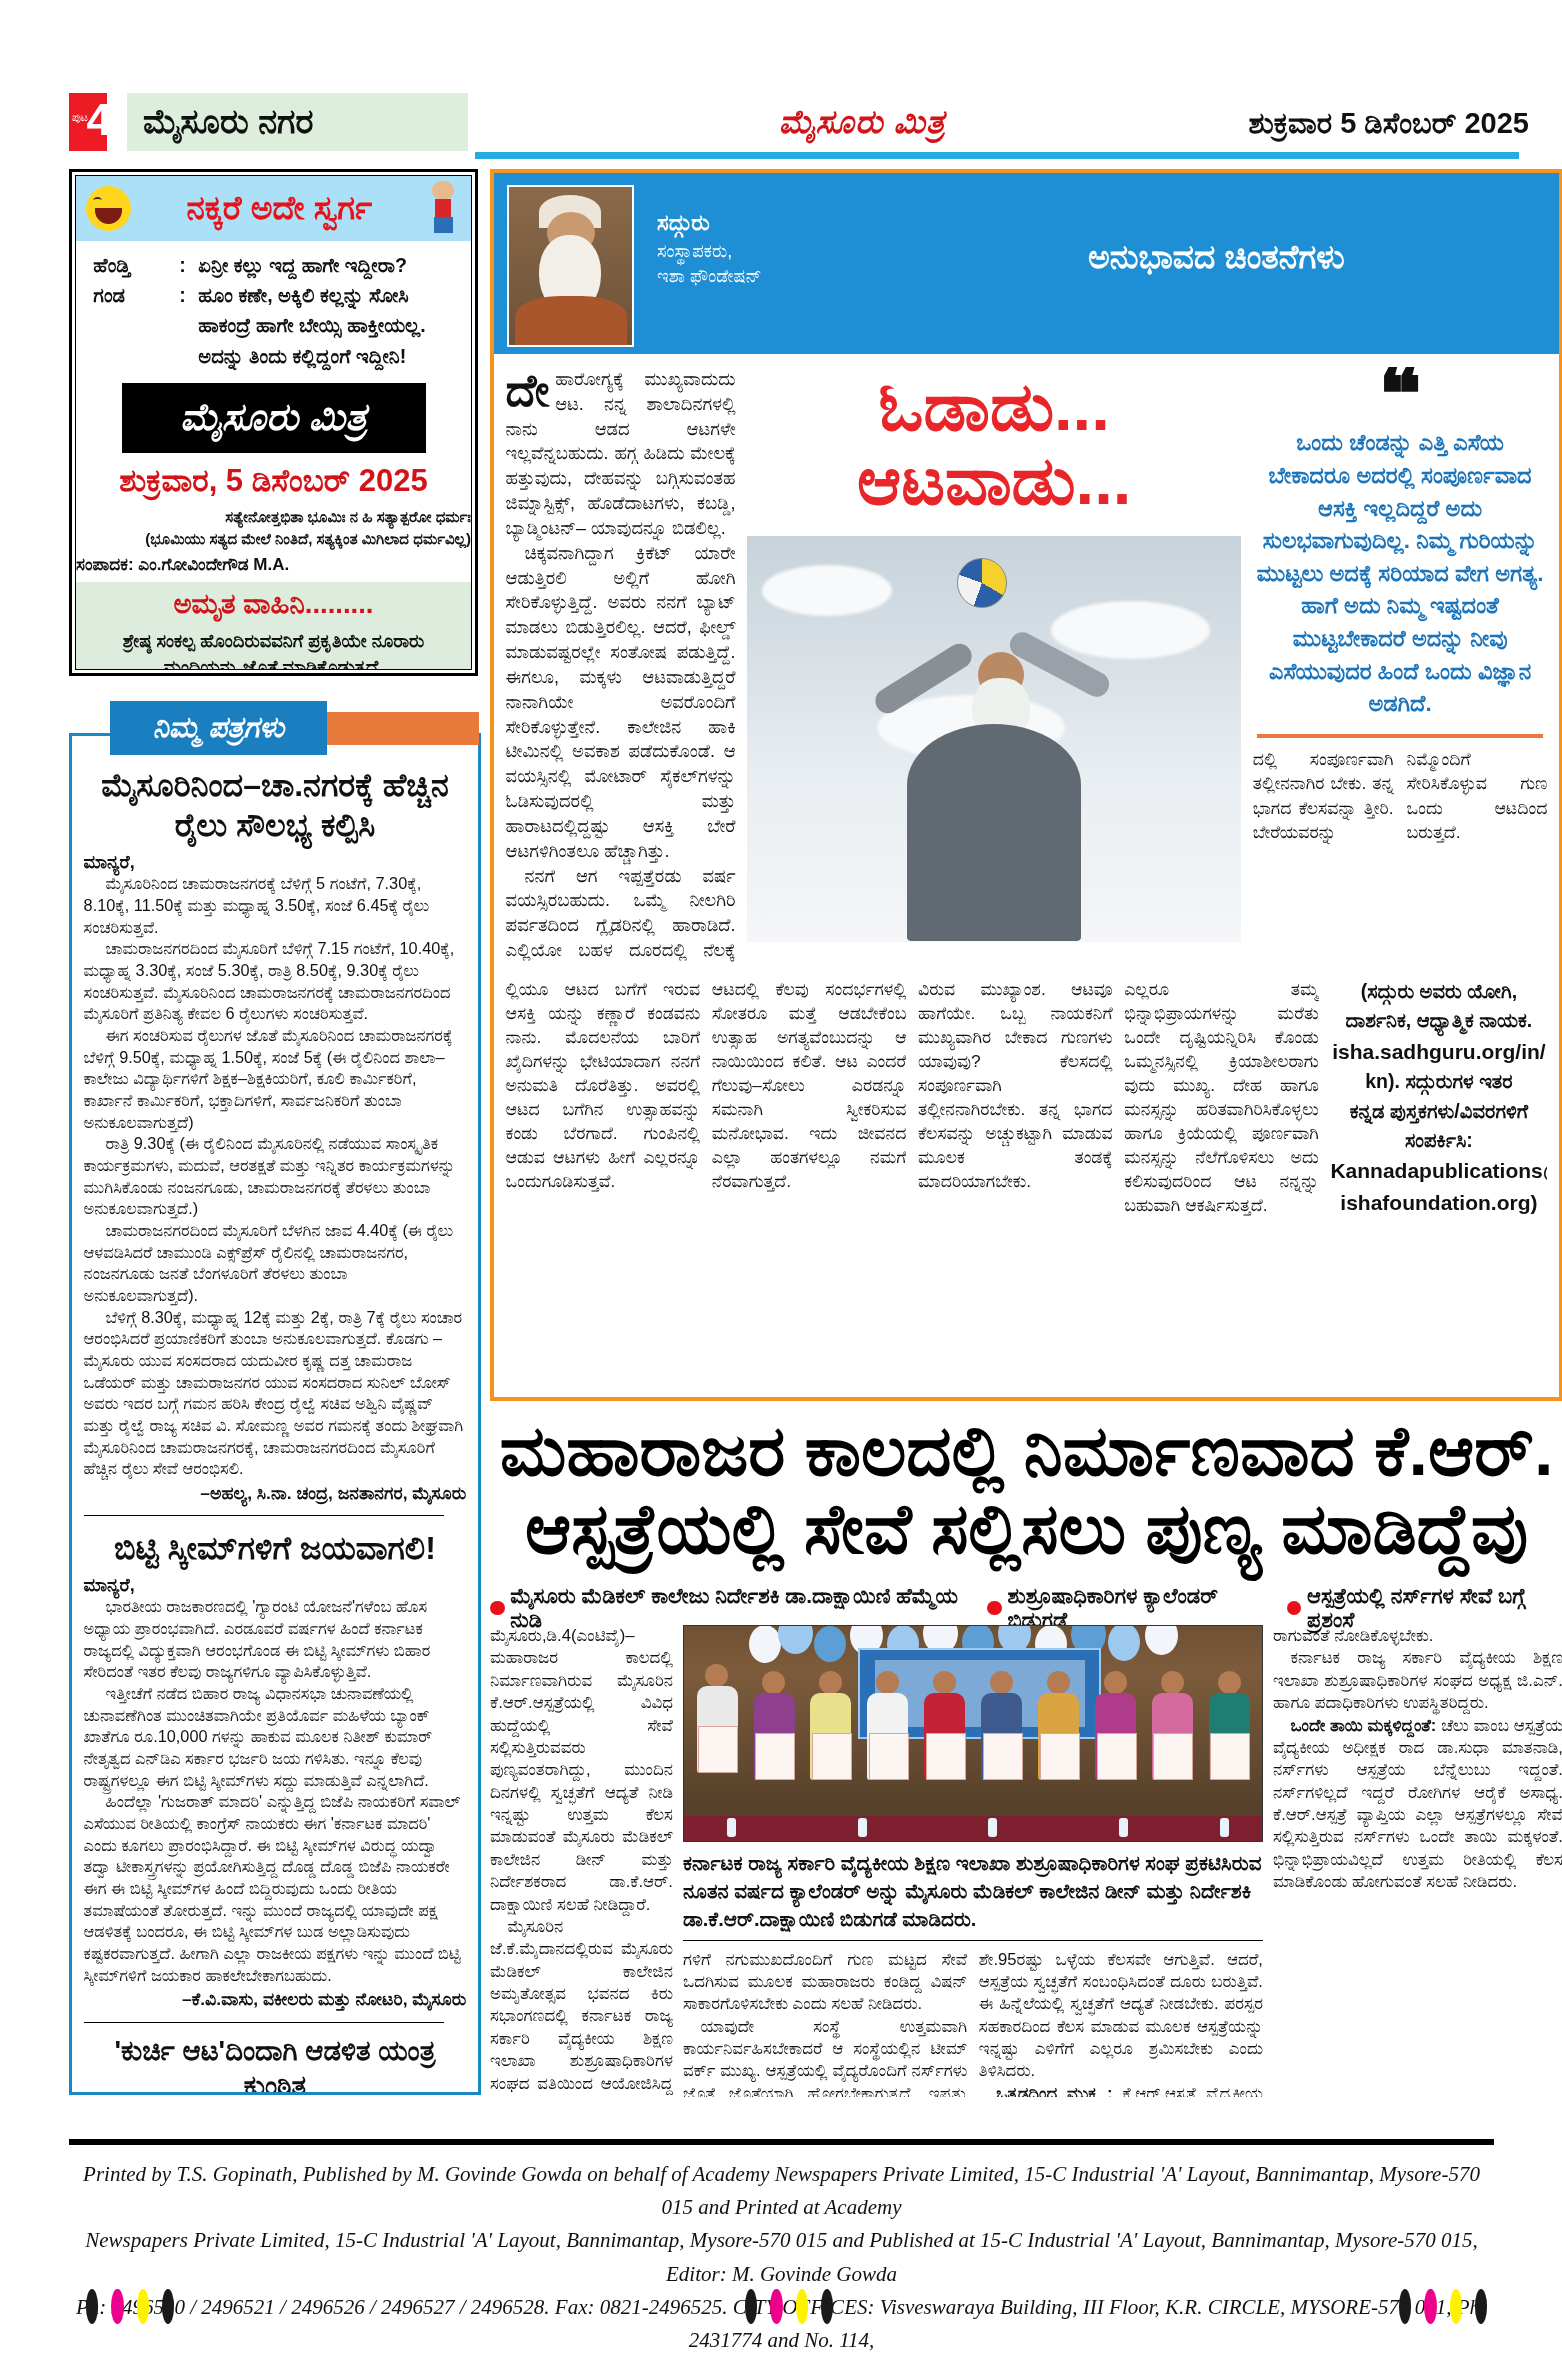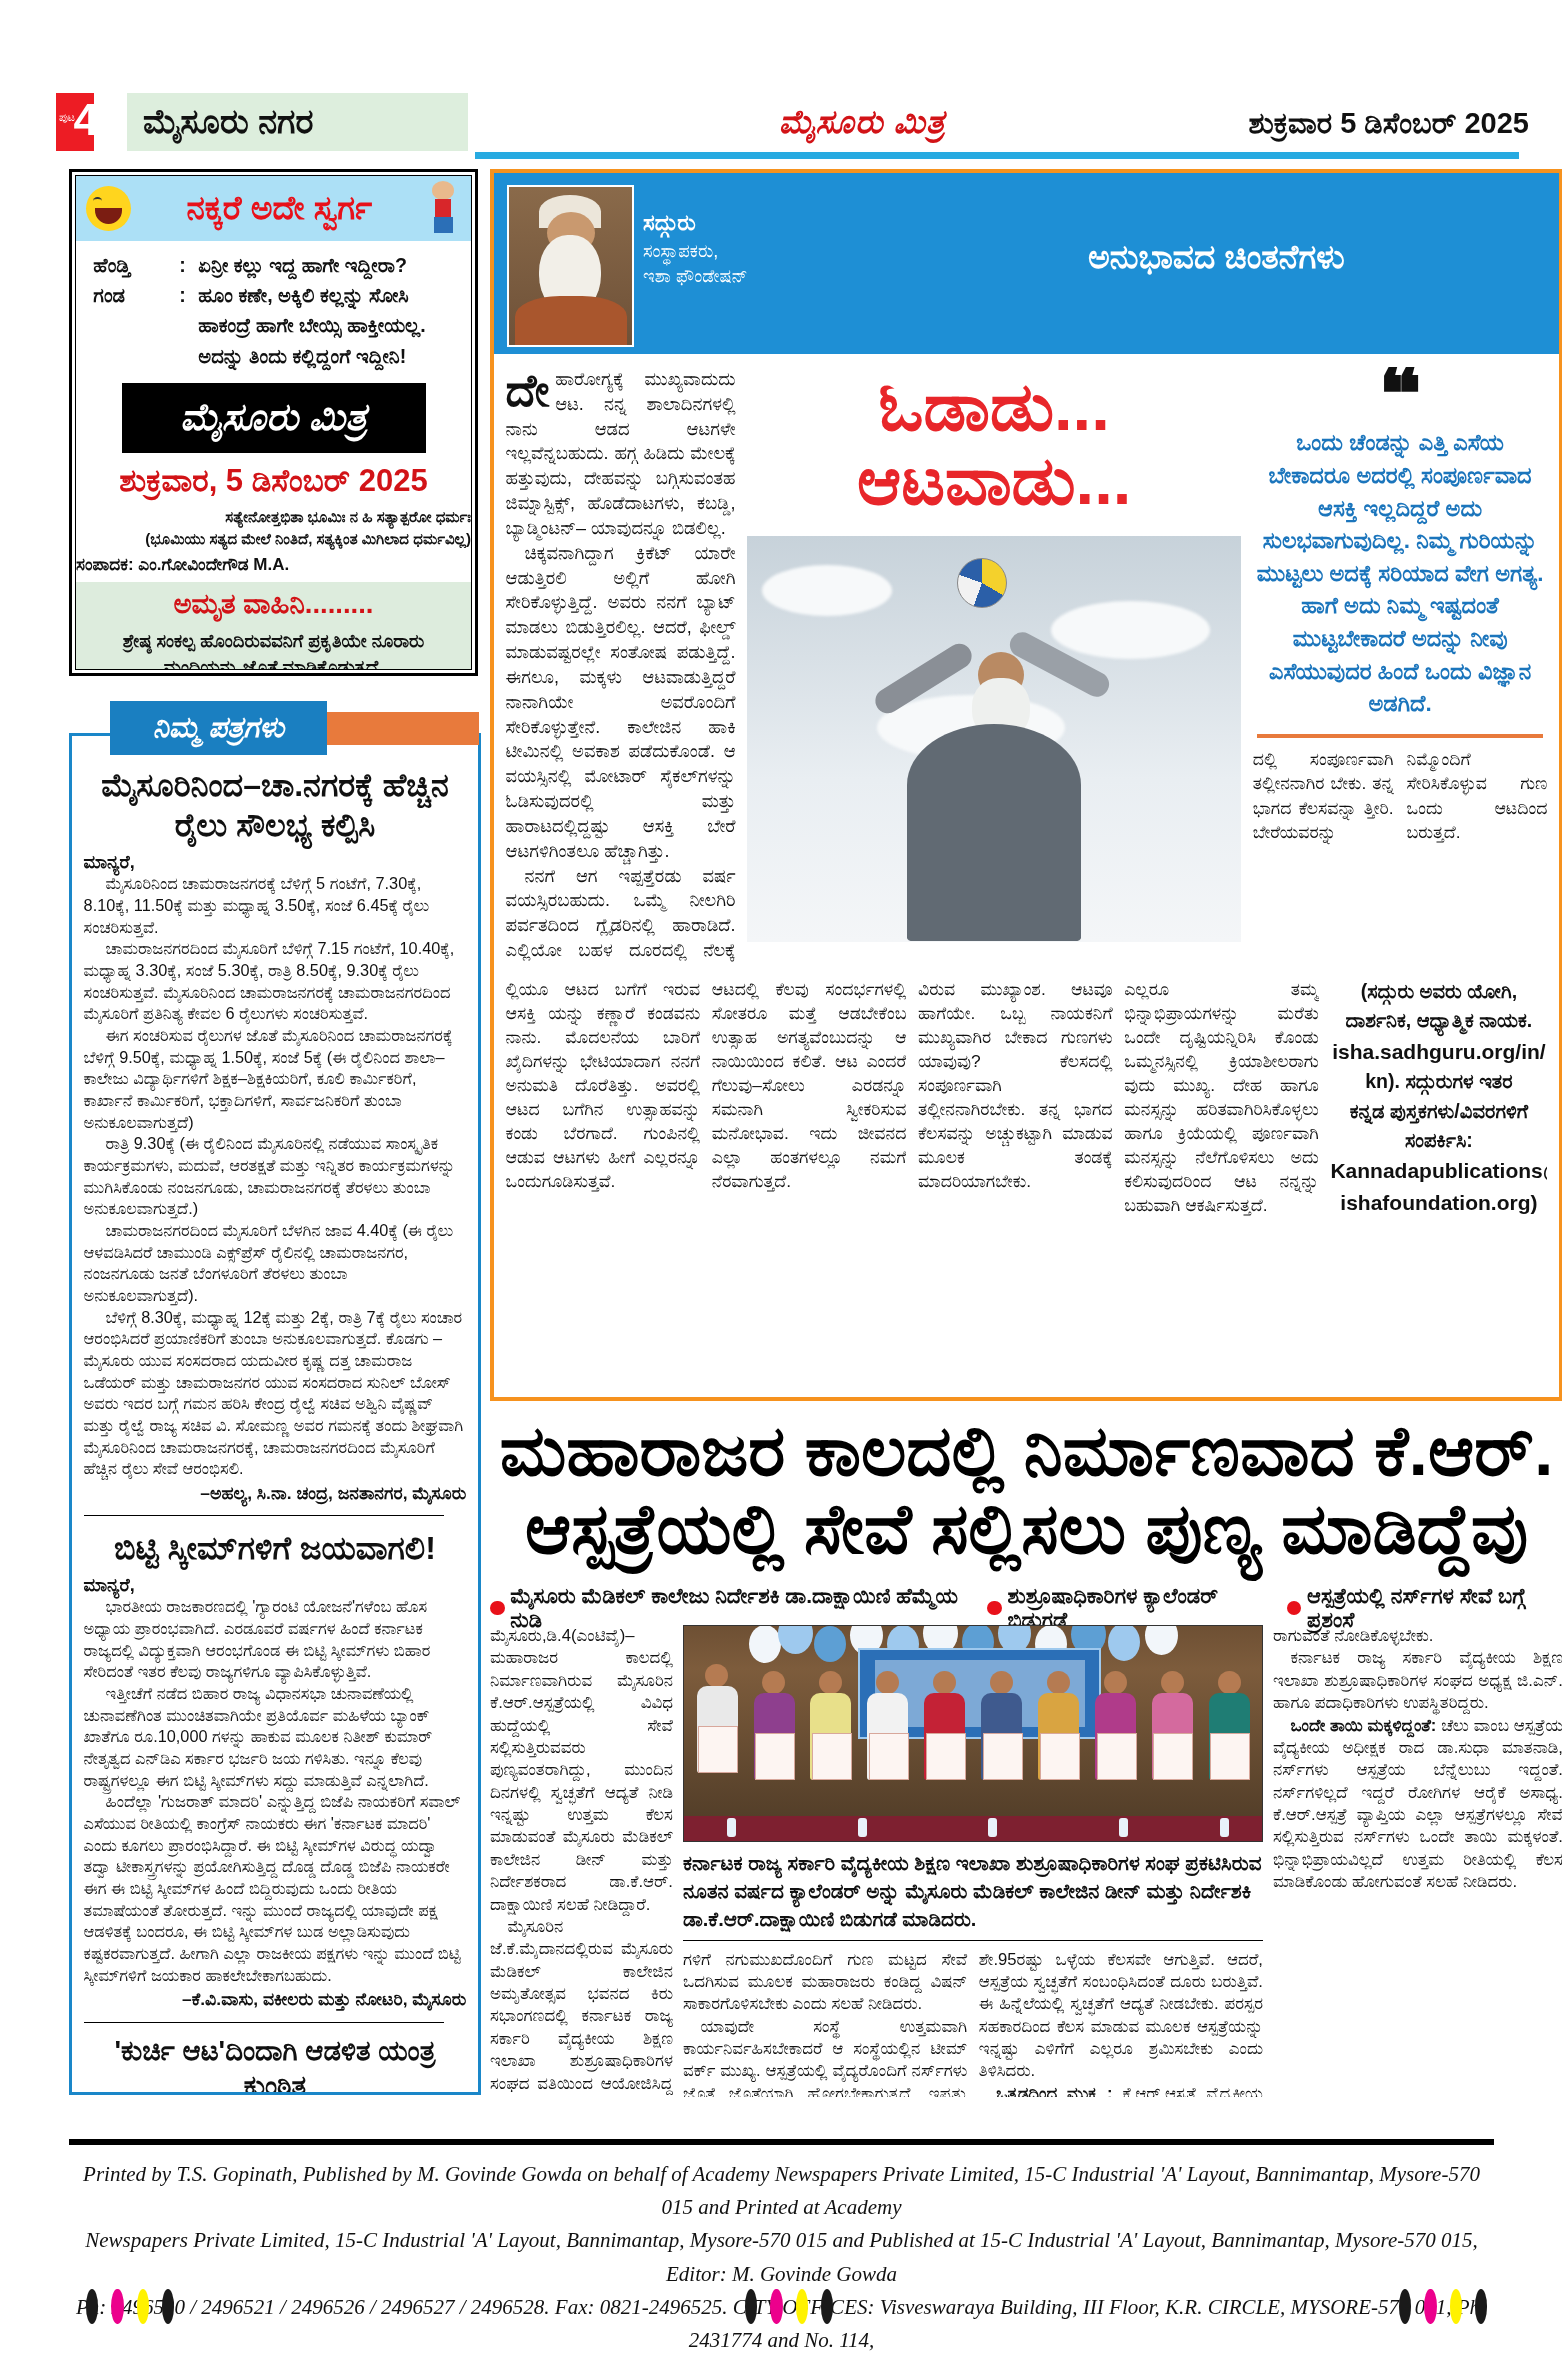--- a/index.html
+++ b/index.html
@@ -1,21 +1,21 @@
 <!DOCTYPE html>
 <html style="font-size:11.6px"><head>
 <meta charset="utf-8">
 <style>
   html,body{margin:0;padding:0;background:#fff;}
   #page{position:relative;width:1562px;height:2354px;background:#fff;
         font-family:"Liberation Sans",sans-serif;color:#111;overflow:hidden;}
   .abs{position:absolute;}
 
   
-  #pagenum-box{left:56px;top:93px;width:38px;height:58px;background:#ed1c24;color:#fff;}
+  #pagenum-box{left:69px;top:93px;width:38px;height:58px;background:#ed1c24;color:#fff;}
   #pagenum-box .pg-label{position:absolute;left:2.9px;top:19px;font-size:11px;line-height:10px;width:10px;}
   #pagenum-box .pg-num{position:absolute;left:17.4px;top:1.4px;font-size:45px;font-weight:bold;}
   #section-strip{left:127px;top:93px;width:341px;height:58px;background:#ddeedd;
                  display:flex;align-items:center;padding-left:16px;box-sizing:border-box;}
   #section-strip span{font-size:34px;font-weight:bold;}
   #masthead-center{left:710px;top:103px;width:304px;text-align:center;color:#d21317;
                    font-size:33px;font-weight:bold;font-style:italic;letter-spacing:0.7px;}
   #header-date{left:1225px;top:107px;width:304px;text-align:right;font-size:29px;font-weight:bold;}
   #cyan-rule{left:475px;top:152px;width:1044px;height:7.2px;background:#27aae1;}
 
@@ -58,21 +58,21 @@
   .letter-divider{border-top:1.4px solid #000;margin:11.6px 22px 11.6px 0;}
 
   
   #sadh-box{left:490px;top:169px;width:1073px;height:1232px;border:4.3px solid #f6921e;box-sizing:border-box;background:#fff;}
   #sadh-head{position:absolute;left:0;top:0;right:0;height:181px;background:#1e8fd5;}
   #sadh-photo{position:absolute;left:13px;top:11.6px;width:123px;height:158px;background:linear-gradient(#8a6a4a,#6e5138);border:2.2px solid #fff;overflow:hidden;}
   #sadh-photo .s-turban{position:absolute;left:30px;top:8.7px;width:62px;height:33px;border-radius:50% 50% 0 0;background:#ece6da;}
   #sadh-photo .s-face{position:absolute;left:38px;top:25px;width:48px;height:42px;border-radius:50%;background:#c9996f;}
   #sadh-photo .s-beard{position:absolute;left:30px;top:48px;width:62px;height:80px;border-radius:46% 46% 50% 50%;background:#f2efe8;}
   #sadh-photo .s-robe{position:absolute;left:5.8px;top:109px;width:112px;height:51px;background:#a9562d;border-radius:40% 40% 0 0;}
-  #sadh-author{position:absolute;left:149px;top:35px;color:#fff;line-height:1.4;}
+  #sadh-author{position:absolute;left:163px;top:35px;color:#fff;line-height:1.4;}
   #sadh-author .a1{font-size:22px;font-weight:bold;}
   #sadh-author .a2{font-size:18px;}
   #sadh-sec-title{position:absolute;left:594px;top:65px;color:#fff;font-size:33px;font-weight:bold;}
   #sadh-content{position:absolute;left:0;top:181px;right:0;bottom:0;padding:13px 11.6px;display:grid;
                 grid-template-columns:230px 494px 1fr;grid-column-gap:11.6px;grid-template-rows:600px auto;overflow:hidden;}
   #sadh-col1{overflow:hidden;}
   #sadh-col1 p{margin:0;font-size:18px;line-height:1.38;text-align:justify;text-indent:19px;}
   #sadh-col1 p.first{text-indent:0;}
   .dropcap{float:left;font-size:45px;line-height:0.9;font-weight:bold;margin:4.3px 5.8px 0 0;}
   #sadh-headline{color:#e8262a;font-size:67px;font-weight:bold;text-align:center;line-height:1.1;margin-top:2.9px;}

